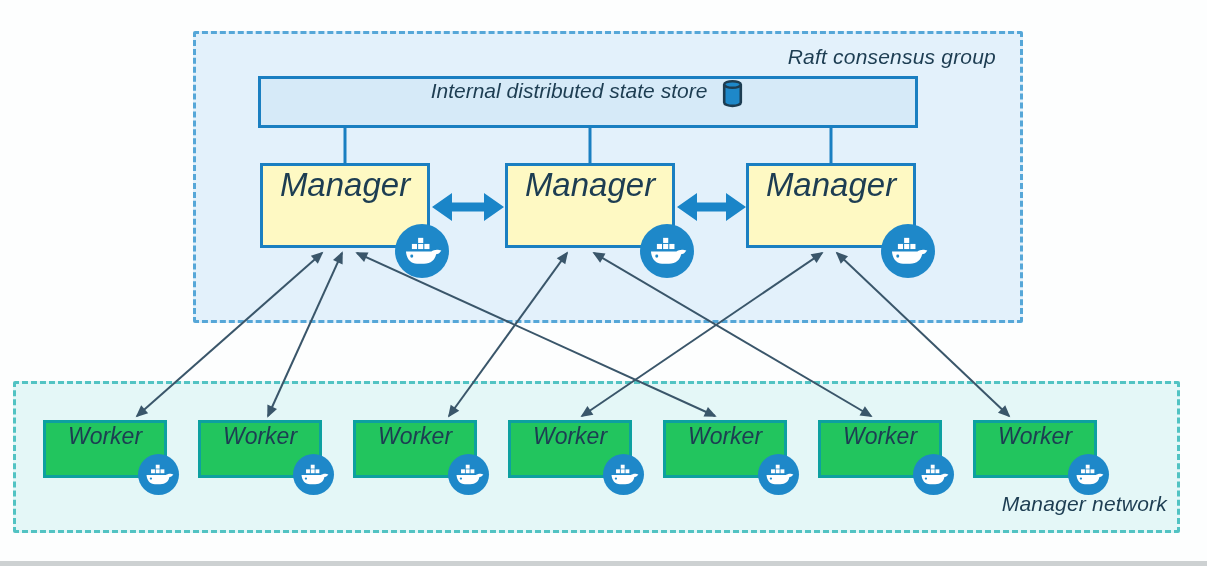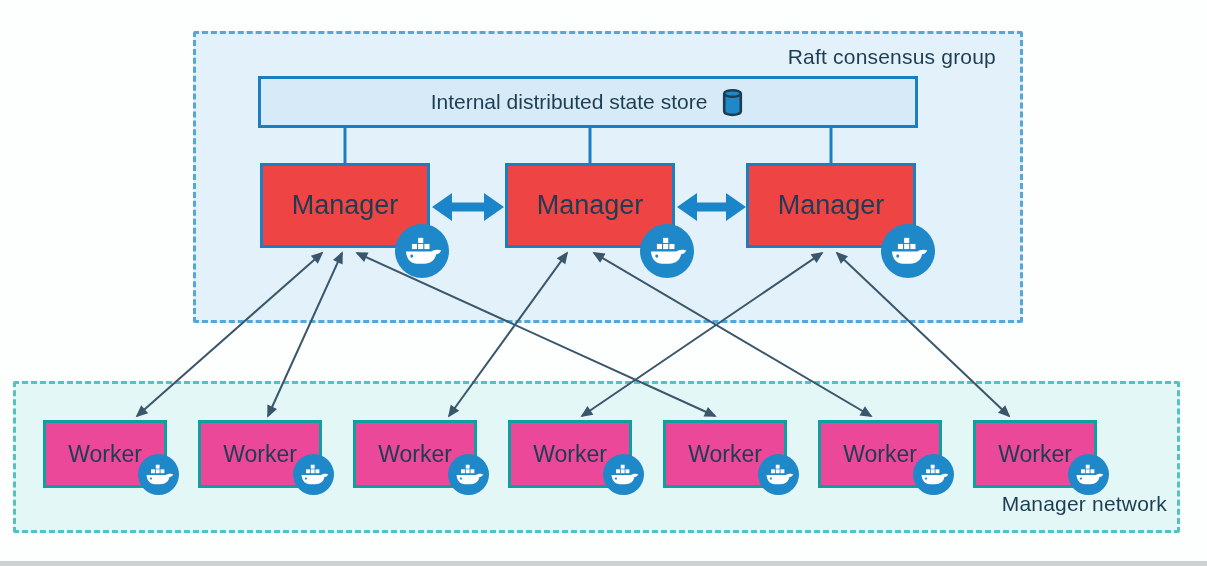--- a/index.html
+++ b/index.html
@@ -1,52 +1,53 @@
 <!DOCTYPE html>
 <html><head>
 <meta charset="utf-8">
 <style>
   html,body{margin:0;padding:0;background:#ffffff;}
   #stage{
     position:relative;width:1207px;height:566px;overflow:hidden;
     background:#fdfefe;
     font-family:"Liberation Sans", sans-serif;
     color:#1d3d52;
+    font-style:italic;
   }
   .group-box{position:absolute;box-sizing:border-box;border-radius:2px;}
   #raft-box{
     left:193px;top:31px;width:830px;height:292px;
     background:#e3f1fb;border:3px dashed #56a7d8;
   }
   #gossip-box{
     left:13px;top:381px;width:1167px;height:152px;
     background:#e4f7f7;border:3px dashed #52c3c3;
   }
   .group-label{position:absolute;font-size:21px;letter-spacing:.2px;white-space:nowrap;}
   #raft-label{top:11px;right:24px;}
   #gossip-label{bottom:14px;right:10px;}
 
   .node{
     position:absolute;box-sizing:border-box;display:flex;
-    align-items:center;justify-content:center;
+    align-items:flex-start;justify-content:center;
   }
   #state-store{
     left:258px;top:76px;width:660px;height:52px;
     background:#d6eaf8;border:3px solid #1a7fc1;
     font-size:21px;gap:13px;
   }
   .manager{
     width:170px;height:85px;top:163px;
-    background:#ef4444;border:3px solid #1a7fc1;
-    font-size:27px;
+    background:#fef9c3;border:3px solid #1a7fc1;
+    font-size:33px;
   }
   #manager-1{left:260px;} #manager-2{left:505px;} #manager-3{left:746px;}
   .worker{
-    width:124px;height:68px;top:420px;
-    background:#ec4899;border:3px solid #0da0a0;
+    width:124px;height:58px;top:420px;
+    background:#22c55e;border:3px solid #0da0a0;
     font-size:23px;
   }
   #worker-1{left:43px;}  #worker-2{left:198px;} #worker-3{left:353px;}
   #worker-4{left:508px;} #worker-5{left:663px;} #worker-6{left:818px;}
   #worker-7{left:973px;}
 
   .docker-badge{
     position:absolute;border-radius:50%;background:#1e88c9;
     display:flex;align-items:center;justify-content:center;
   }

